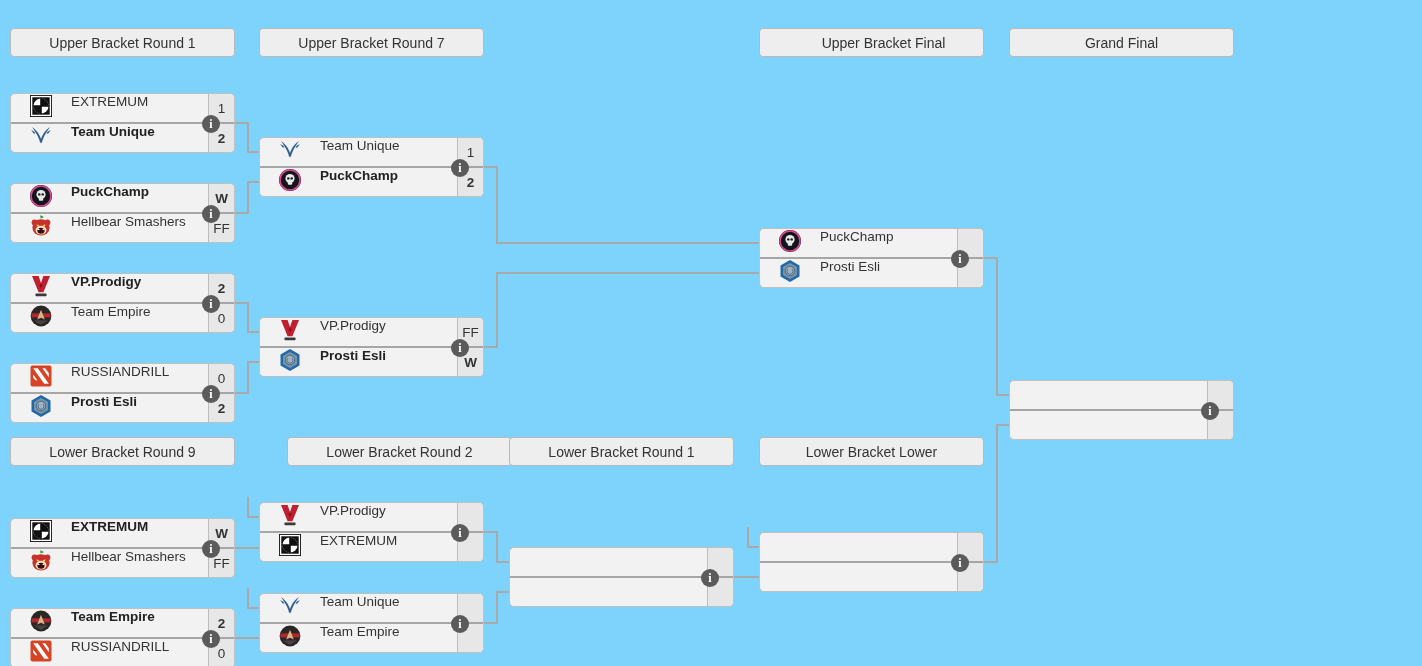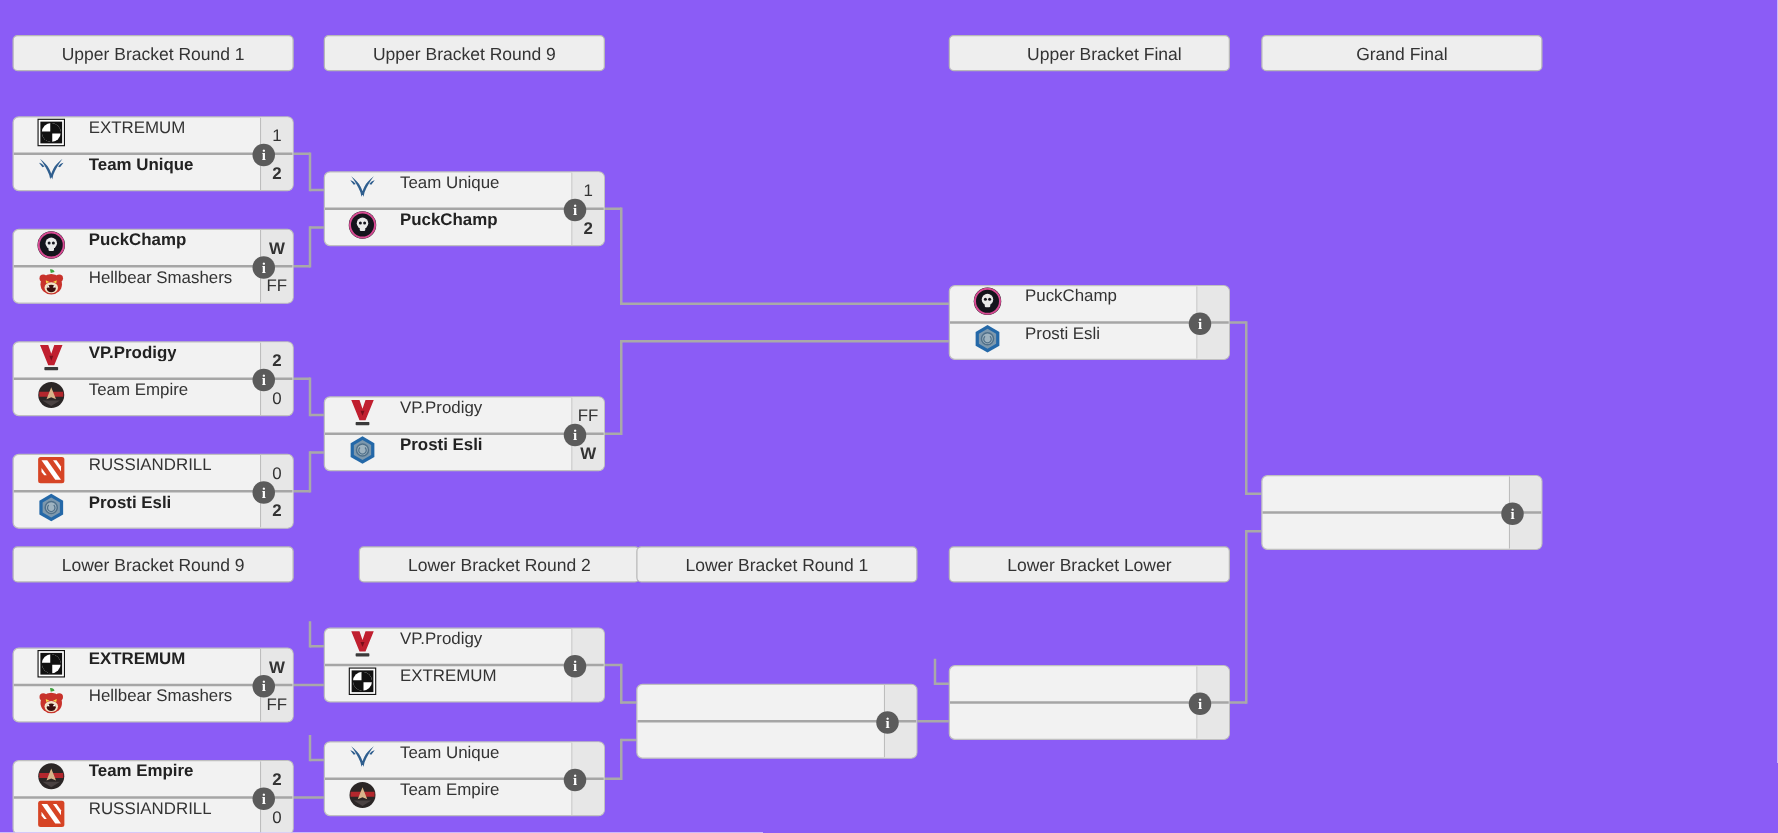--- a/index.html
+++ b/index.html
@@ -1,16 +1,16 @@
 <!DOCTYPE html>
 <html><head>
 <meta charset="utf-8">
 <style>
   html,body{margin:0;padding:0;background:#fff;}
-  #viewport{position:relative;width:1422px;height:666px;overflow:hidden;background:#8b5cf6;
+  #viewport{position:relative;width:1422px;height:666px;overflow:hidden;background:#7dd3fc;
             font-family:"Liberation Sans",sans-serif;}
   .hdr{position:absolute;width:225px;height:29px;box-sizing:border-box;background:#eeeeee;
        border:1px solid #b8b8b8;border-radius:4px;display:flex;align-items:center;
        justify-content:center;font-size:14px;color:#333;}
   .match{position:absolute;width:225px;height:60px;box-sizing:border-box;background:#f2f2f2;
          border:1px solid #c0c0c0;border-radius:5px;}
   .scol{position:absolute;top:0;bottom:0;right:0;width:25px;background:#e7e7e7;
         border-left:1px solid #bdbdbd;border-radius:0 4px 4px 0;}
   .rowdiv{position:absolute;left:0;right:0;top:28px;height:2px;background:#a6a6a6;}
   .trow{position:absolute;left:0;right:0;height:28px;display:flex;align-items:flex-start;}
@@ -69,21 +69,21 @@
       <div class="seg" style="left: 496px; top: 591px; width: 2px; height: 33px;"></div>
       <div class="seg" style="left: 497px; top: 591px; width: 12px; height: 2px;"></div>
       <div class="seg" style="left: 734px; top: 576px; width: 25px; height: 2px;"></div>
       <div class="seg" style="left: 247px; top: 497px; width: 2px; height: 21px;"></div>
       <div class="seg" style="left: 248px; top: 516px; width: 11px; height: 2px;"></div>
       <div class="seg" style="left: 247px; top: 588px; width: 2px; height: 21px;"></div>
       <div class="seg" style="left: 248px; top: 607px; width: 11px; height: 2px;"></div>
       <div class="seg" style="left: 747px; top: 527px; width: 2px; height: 21px;"></div>
       <div class="seg" style="left: 748px; top: 546px; width: 11px; height: 2px;"></div>
       <div class="hdr" style="left: 10px; top: 28px;">Upper Bracket Round 1</div>
-      <div class="hdr" style="left: 259px; top: 28px;">Upper Bracket Round 9</div>
+      <div class="hdr" style="left: 259px; top: 28px;">Upper Bracket Round 7</div>
       <div class="hdr" style="left: 759px; top: 28px; padding-left: 24px;">Upper Bracket Final</div>
       <div class="hdr" style="left: 1009px; top: 28px;">Grand Final</div>
       <div class="hdr" style="left: 10px; top: 437px;">Lower Bracket Round 9</div>
       <div class="hdr" style="left: 259px; top: 437px; margin-left: 28px;">Lower Bracket Round 2</div>
       <div class="hdr" style="left: 509px; top: 437px;">Lower Bracket Round 1</div>
       <div class="hdr" style="left: 759px; top: 437px;">Lower Bracket Lower</div>
       <div class="match" style="left: 10px; top: 93px;">
         <div class="scol"></div>
         <div class="trow rt">
           <span class="ticon">

